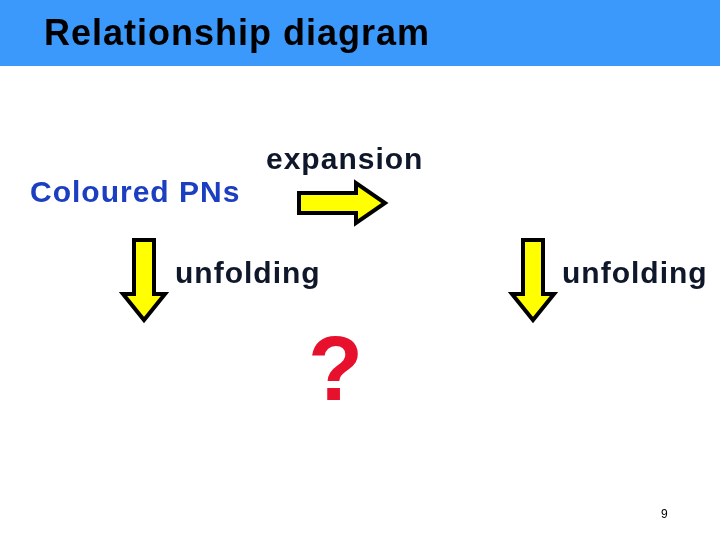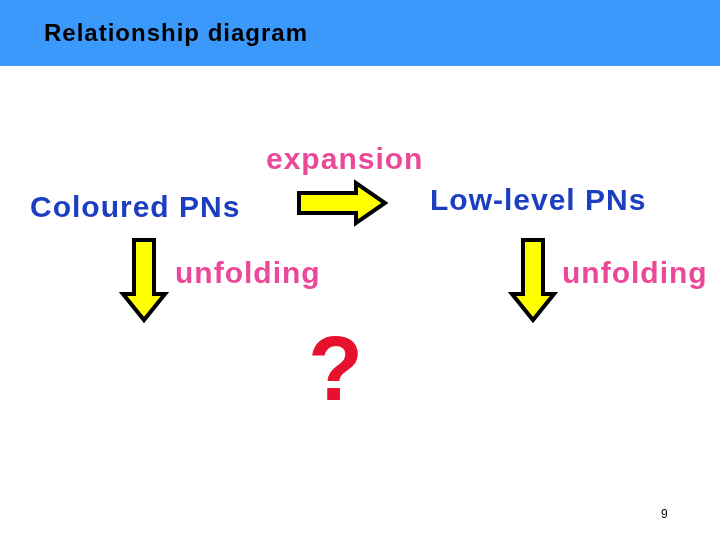--- a/index.html
+++ b/index.html
@@ -18,40 +18,40 @@
   }
   .header {
     position: absolute;
     left: 0; top: 0;
     width: 720px; height: 66px;
     background: #3b99fc;
     display: flex;
     align-items: center;
   }
   .title {
-    font-size: 24px;
+    font-size: 36px;
     font-weight: bold;
     color: #000000;
     padding-left: 44px;
     letter-spacing: 1px;
     white-space: nowrap;
   }
   .lbl {
     position: absolute;
     font-weight: bold;
     white-space: nowrap;
     font-size: 30px;
     letter-spacing: 1px;
     line-height: 1.1;
   }
-  .black-text { color: #ec4899; }
+  .black-text { color: #0f172a; }
   .blue-text  { color: #1c3ec0; }
 
   .lbl-expansion       { left: 266px; top: 142px; }
-  .lbl-coloured-pns    { left: 30px;  top: 190px; }
+  .lbl-coloured-pns    { left: 30px;  top: 175px; }
   .lbl-low-level-pns   { left: 430px; top: 183px; }
   .lbl-unfolding-left  { left: 175px; top: 256px; }
   .lbl-unfolding-right { left: 562px; top: 256px; }
   .lbl-coloured-prefix { left: 40px;  top: 345px; }
   .lbl-low-level-prefix{ left: 424px; top: 347px; }
 
   .qmark {
     position: absolute;
     left: 308px; top: 324px;
     font-size: 90px;
@@ -85,21 +85,20 @@
   </div>
 
   <div class="lbl black-text lbl-expansion">expansion</div>
 
   <div class="lbl blue-text lbl-coloured-pns">Coloured PNs</div>
 
   <svg class="arrow arrow-expansion" viewBox="0 0 92 46" xmlns="http://www.w3.org/2000/svg">
     <polygon class="arrow-shape" points="3,13 60,13 60,3 89,23 60,43 60,33 3,33" fill="#ffff00"></polygon>
   </svg>
 
-  <div class="lbl blue-text lbl-low-level-pns">Low-level PNs</div>
 
   <svg class="arrow arrow-unfolding-left" viewBox="0 0 48 86" xmlns="http://www.w3.org/2000/svg">
     <polygon class="arrow-shape" points="14,3 34,3 34,57 45,57 24,83 3,57 14,57" fill="#ffff00"></polygon>
   </svg>
 
   <div class="lbl black-text lbl-unfolding-left">unfolding</div>
 
   <svg class="arrow arrow-unfolding-right" viewBox="0 0 48 86" xmlns="http://www.w3.org/2000/svg">
     <polygon class="arrow-shape" points="14,3 34,3 34,57 45,57 24,83 3,57 14,57" fill="#ffff00"></polygon>
   </svg>

